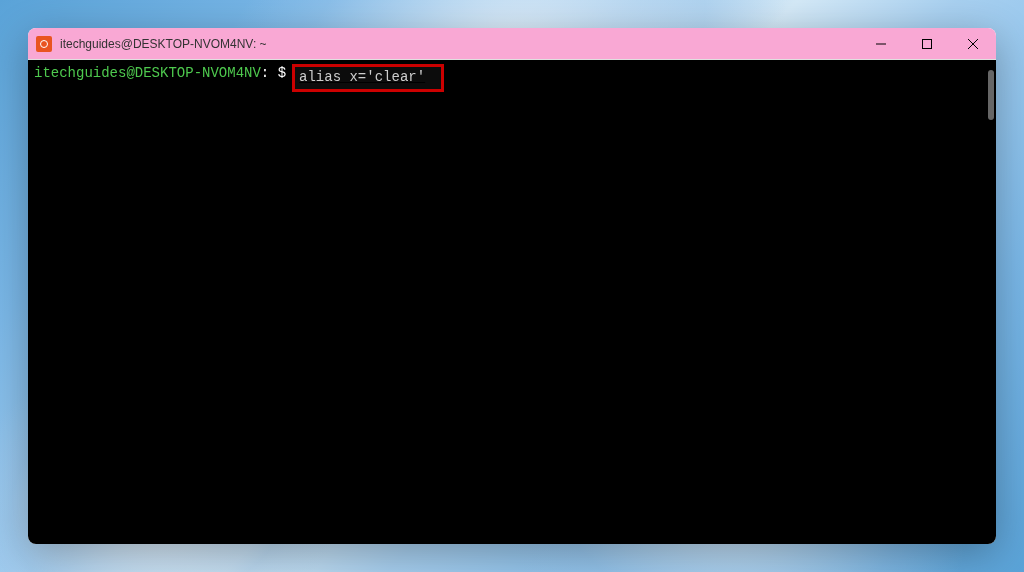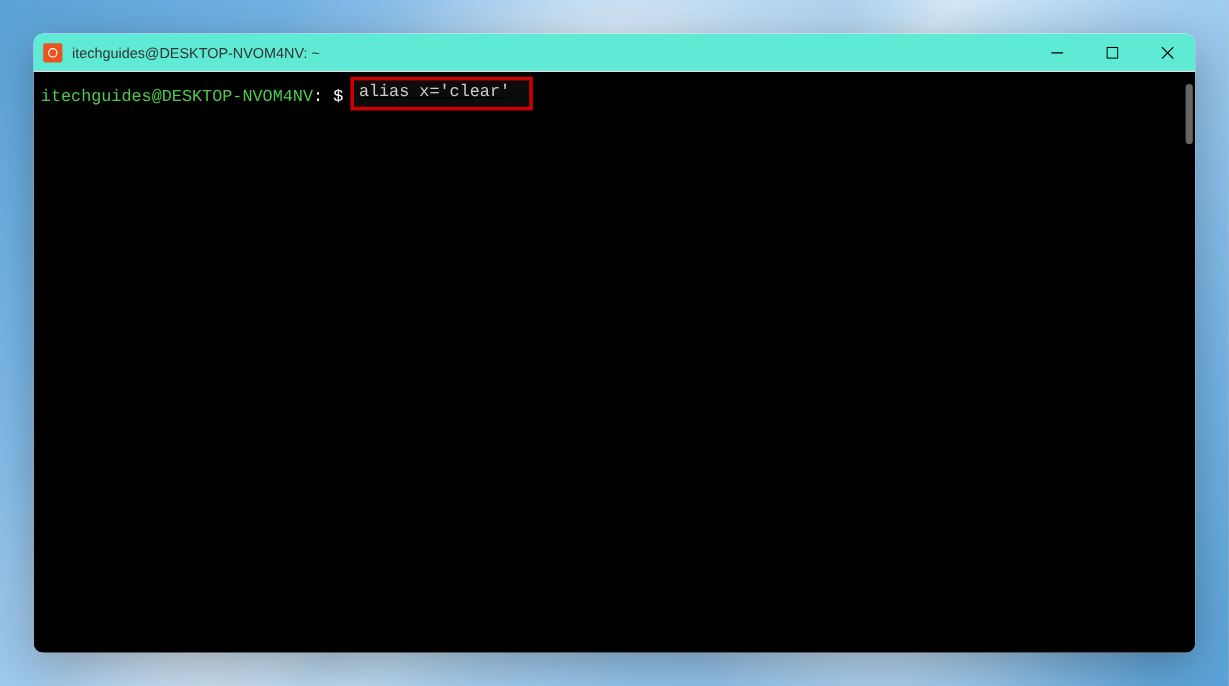--- a/index.html
+++ b/index.html
@@ -36,21 +36,21 @@
       background: #ffffff;
       border-radius: 8px;
       box-shadow: 0 10px 40px rgba(0,0,0,0.3);
       overflow: hidden;
       display: flex;
       flex-direction: column;
     }
     
     .titlebar {
       height: 32px;
-      background: #5eead4;
+      background: #f9a8d4;
       display: flex;
       align-items: center;
       padding-left: 8px;
       border-bottom: 1px solid #e0e0e0;
     }
     
     .app-icon {
       width: 16px;
       height: 16px;
       background: #e95420;
@@ -94,21 +94,21 @@
       background: #000000;
       padding: 4px 6px;
       font-family: 'Consolas', 'Courier New', monospace;
       font-size: 14px;
       line-height: 1.4;
       position: relative;
     }
     
     .terminal-line {
       display: flex;
-      align-items: flex-end;
+      align-items: flex-start;
       text-decoration: underline;
     }
     
     .prompt-user {
       color: #4ec94e;
     }
     
     .prompt-colon {
       color: #ffffff;
     }

